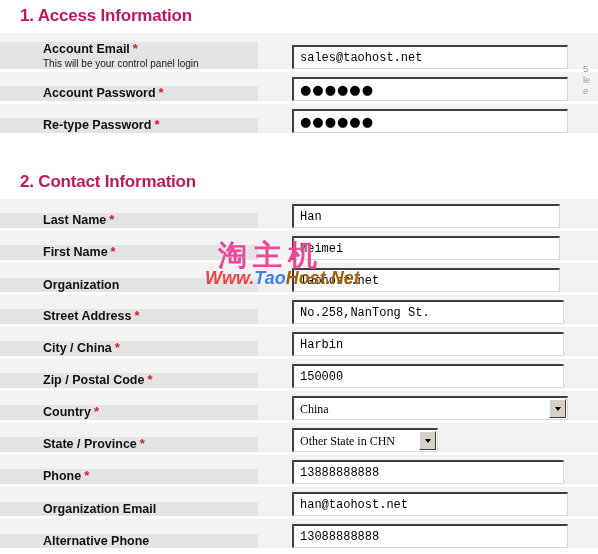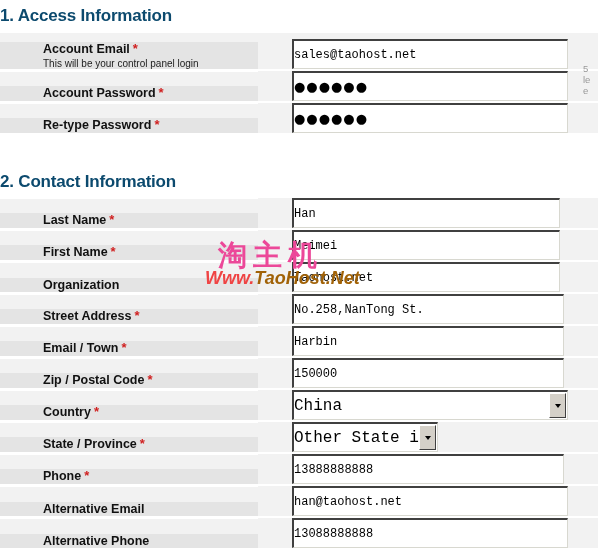--- a/index.html
+++ b/index.html
@@ -20,21 +20,22 @@
     width: 598px;
     height: 554px;
     background: #ffffff;
   }
 
   
   .section-title {
     font-family: "Liberation Sans", sans-serif;
     font-size: 17px;
     font-weight: bold;
-    color: #0c4a6e;
+    color: #be185d;
+    padding-left: 20px;
     letter-spacing: -0.2px;
   }
   .section-1-title { position: absolute; left: 0; top: 6px; }
   .section-2-title { position: absolute; left: 0; top: 172px; }
 
   
   .rows { position: absolute; left: 0; width: 598px; }
   .rows-access  { top: 33px; }
   .rows-contact { top: 199px; }
 
@@ -90,22 +91,22 @@
   }
 
   
   input.tf,
   .fake-select {
     font-family: "Liberation Mono", monospace;
     font-size: 12px;
     color: #000000;
     background: #ffffff;
     box-sizing: border-box;
-    height: 30px;
-    padding: 0 0;
+    height: 24px;
+    padding: 0 6px;
     border-top: 2px solid #404040;
     border-left: 2px solid #404040;
     border-right: 1px solid #d8d8d0;
     border-bottom: 1px solid #d8d8d0;
     outline: none;
   }
   input.tf { width: 272px; }
   input.tf.w-wide { width: 276px; }
   input.tf.w-mid  { width: 268px; }
   input.tf.w-addr { width: 272px; }
@@ -119,22 +120,22 @@
   .fake-select {
     position: relative;
     display: inline-flex;
     align-items: center;
     padding-right: 20px;
     white-space: nowrap;
     overflow: hidden;
     cursor: default;
   }
   .fake-select .sel-text {
-    font-family: Liberation Mono, monospace;
-    font-size: 16px;
+    font-family: Liberation Serif, serif;
+    font-size: 12px;
     line-height: 16px;
   }
   .fake-select .arrow-btn {
     position: absolute;
     right: 1px;
     top: 1px;
     bottom: 1px;
     width: 15px;
     background: #d4d0c8;
     border-top: 1px solid #ffffff;
@@ -190,21 +191,21 @@
   .wm-url {
     font-family: "Liberation Sans", sans-serif;
     font-size: 18px;
     font-weight: bold;
     font-style: italic;
     line-height: 20px;
     white-space: nowrap;
     margin-top: -2px;
   }
   .wm-a { color: #ef4444; }
-  .wm-b { color: #a16207; }
+  .wm-b { color: #3b82f6; }
   .wm-c { color: #a16207; }
 </style>
 </head>
 <body>
 
 <div id="page">
 
   <div class="section-title section-1-title">1. Access Information</div>
 
   <div class="rows rows-access">
@@ -295,21 +296,21 @@
         </div>
       </div>
       <div class="input-cell">
         <input class="tf w-addr" type="text" value="No.258,NanTong St." style="">
       </div>
     </div>
 
     <div class="row">
       <div class="label-cell">
         <div class="label-text">
-          <span>Email / Town</span><span class="req">*</span>
+          <span>City / China</span><span class="req">*</span>
         </div>
       </div>
       <div class="input-cell">
         <input class="tf w-addr" type="text" value="Harbin" style="">
       </div>
     </div>
 
     <div class="row">
       <div class="label-cell">
         <div class="label-text">
@@ -356,21 +357,21 @@
         </div>
       </div>
       <div class="input-cell">
         <input class="tf w-addr" type="text" value="13888888888" style="">
       </div>
     </div>
 
     <div class="row">
       <div class="label-cell">
         <div class="label-text">
-          <span>Alternative Email</span>
+          <span>Organization Email</span>
         </div>
       </div>
       <div class="input-cell">
         <input class="tf w-wide" type="text" value="han@taohost.net" style="">
       </div>
     </div>
 
     <div class="row">
       <div class="label-cell">
         <div class="label-text">

